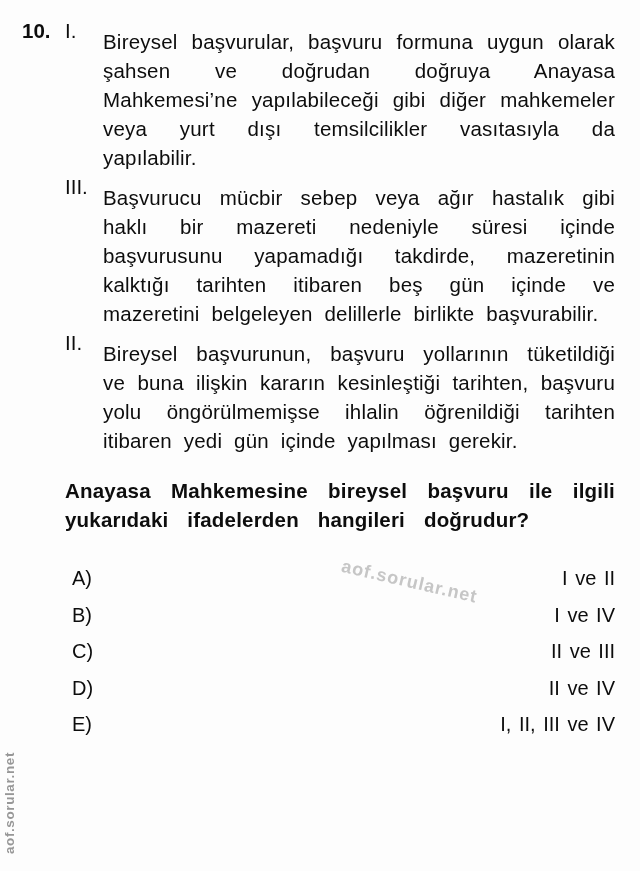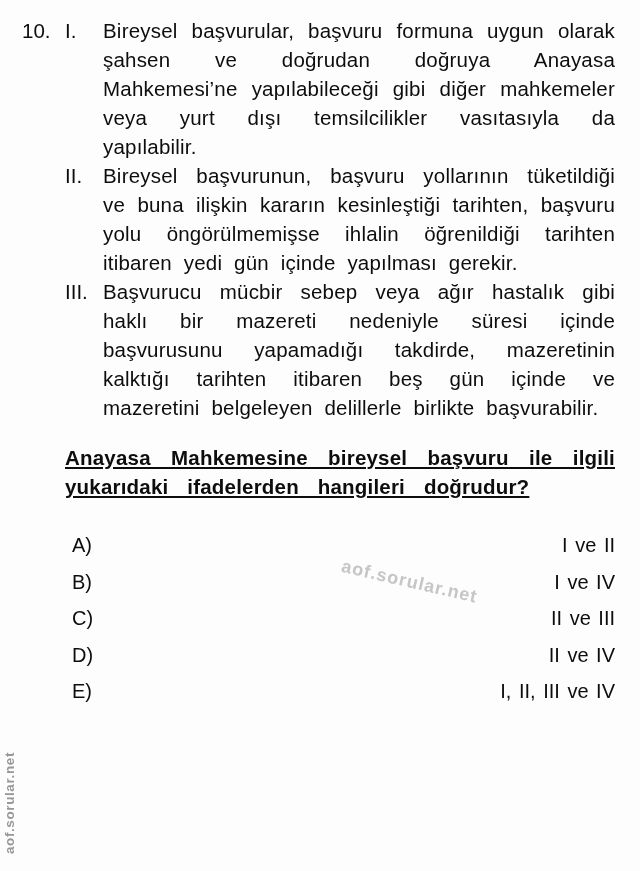--- a/index.html
+++ b/index.html
@@ -54,44 +54,44 @@
     width: 593px;
     z-index: 1;
     color: #0d0d0d;
     font-size: 20.5px;
     line-height: 29px;
   }
   .q-row { display: flex; }
   .q-num {
     width: 43px;
     flex: 0 0 43px;
-    font-weight: normal;
+    font-weight: bold;
   }
   .q-body { flex: 1; min-width: 0; }
 
   .item { display: flex; }
   .item-label {
     width: 38px;
     flex: 0 0 38px;
   }
   .item-text {
     flex: 1;
     min-width: 0;
     text-align: justify;
     word-spacing: 6px;
     letter-spacing: 0.2px;
+    margin-top: 11px;
   }
 
   .stem {
     margin-top: 21px;
     font-weight: bold;
     text-align: justify;
     word-spacing: 13px;
     letter-spacing: 0.2px;
-    text-decoration: underline;
   }
 
   .options { margin-top: 30px; margin-left: 7px; }
   .option {
     display: flex;
     margin-bottom: 7.5px;
     font-size: 20px;
   }
   .opt-letter { width: 43px; flex: 0 0 43px; }
   .opt-text { flex: 1; word-spacing: 2px; text-align: right; }
@@ -110,27 +110,27 @@
       <div class="q-num">10.</div>
 
       <div class="q-body">
 
         <div class="item">
           <div class="item-label">I.</div>
           <div class="item-text">Bireysel başvurular, başvuru formuna uygun olarak şahsen ve doğrudan doğruya Anayasa Mahkemesi’ne yapılabileceği gibi diğer mahkemeler veya yurt dışı temsilcilikler vasıtasıyla da yapılabilir.</div>
         </div>
 
         <div class="item">
-          <div class="item-label">II.</div>
-          <div class="item-text">Bireysel başvurunun, başvuru yollarının tüketildiği ve buna ilişkin kararın kesinleştiği tarihten, başvuru yolu öngörülmemişse ihlalin öğrenildiği tarihten itibaren yedi gün içinde yapılması gerekir.</div>
+          <div class="item-label">III.</div>
+          <div class="item-text">Başvurucu mücbir sebep veya ağır hastalık gibi haklı bir mazereti nedeniyle süresi içinde başvurusunu yapamadığı takdirde, mazeretinin kalktığı tarihten itibaren beş gün içinde ve mazeretini belgeleyen delillerle birlikte başvurabilir.</div>
         </div>
 
         <div class="item">
-          <div class="item-label">III.</div>
-          <div class="item-text">Başvurucu mücbir sebep veya ağır hastalık gibi haklı bir mazereti nedeniyle süresi içinde başvurusunu yapamadığı takdirde, mazeretinin kalktığı tarihten itibaren beş gün içinde ve mazeretini belgeleyen delillerle birlikte başvurabilir.</div>
+          <div class="item-label">II.</div>
+          <div class="item-text">Bireysel başvurunun, başvuru yollarının tüketildiği ve buna ilişkin kararın kesinleştiği tarihten, başvuru yolu öngörülmemişse ihlalin öğrenildiği tarihten itibaren yedi gün içinde yapılması gerekir.</div>
         </div>
 
 
         <div class="stem">Anayasa Mahkemesine bireysel başvuru ile ilgili yukarıdaki ifadelerden hangileri doğrudur?</div>
 
         <div class="options">
 
           <div class="option">
             <span class="opt-letter">A)</span>
             <span class="opt-text">I ve II</span>

